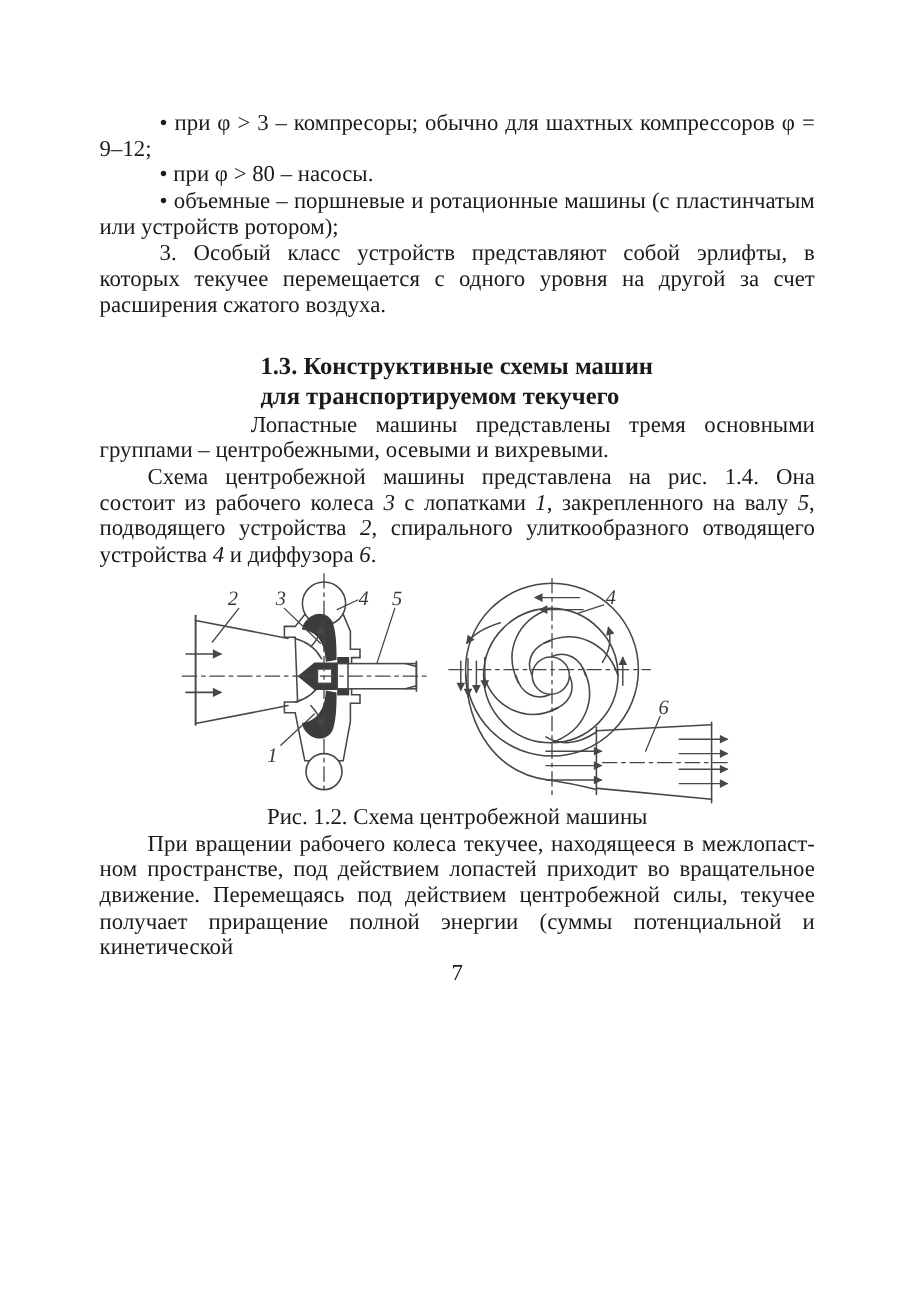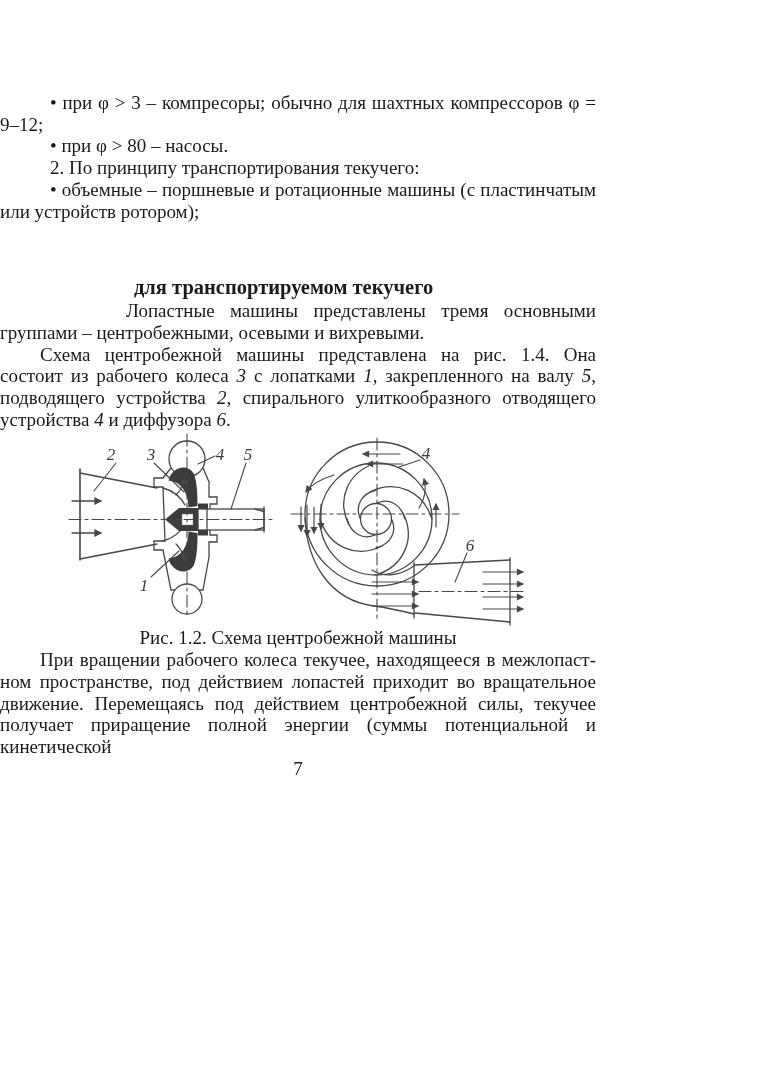--- a/index.html
+++ b/index.html
@@ -4,21 +4,21 @@
 <style>
   html,body{margin:0;padding:0;background:#ffffff;}
   .page{
     position:relative;
     width:763px;height:1080px;
     background:#ffffff;
     font-family:"Liberation Serif","DejaVu Serif",serif;
     color:#1a1a1a;
     overflow:hidden;
   }
-  .content{width:596px;padding-top:92px;}
+  .content{margin-left:83px;width:596px;padding-top:92px;}
   p.body{
     margin:0;
     font-size:19px;
     line-height:21.7px;
     text-align:justify;
     hyphens:manual;
   }
   .ind{text-indent:40px;}
   .ind-b{text-indent:50px;}
   .ind-xl{text-indent:126px;}
@@ -58,25 +58,25 @@
   }
 </style>
 </head>
 <body>
 
 <div class="page">
   <div class="content">
 
     <p class="body ind-b fill"><span>• при φ &gt; 3 – компресоры; обычно для шахтных компрессоров φ = 9–12;</span></p>
     <p class="body ind-b"><span>• при φ &gt; 80 – насосы.</span></p>
-    <p class="body ind-b"><span>2. По принципу транспортирования текучего:</span></p>
     <p class="body ind-b"><span>• объемные – поршневые и ротационные машины (с пластинчатым или устройств ротором);</span></p>
+    <p class="body ind-b"><span>3. Особый класс устройств представляют собой эрлифты, в которых текучее перемещается с одного уровня на другой за счет расширения сжа­того воздуха.</span></p>
 
     <h2 class="heading">
-      <br>
+      <span>1.3. Конструктивные схемы машин</span><br>
       <span>для транспортируемом текучего</span>
     </h2>
 
     <p class="body ind-xl sp1"><span>Лопастные машины представлены тремя основными груп­пами – центробежными, осевыми и вихревыми.</span></p>
     <p class="body ind"><span>Схема центробежной машины представлена на рис. 1.4. Она состоит из рабочего колеса </span><span class="it">3</span><span> с лопатками </span><span class="it">1</span><span>, закрепленного на валу </span><span class="it">5</span><span>, подводящего устройства </span><span class="it">2</span><span>, спирального улиткообразного отводящего устройства </span><span class="it">4</span><span> и диффузора </span><span class="it">6</span><span>.</span></p>
 
     <div class="figure">
       <svg width="465" height="195" viewBox="0 0 465 195">
         <defs>
           <marker id="ah" viewBox="0 0 10 10" refX="8.5" refY="5" markerWidth="8" markerHeight="6" orient="auto-start-reverse">

